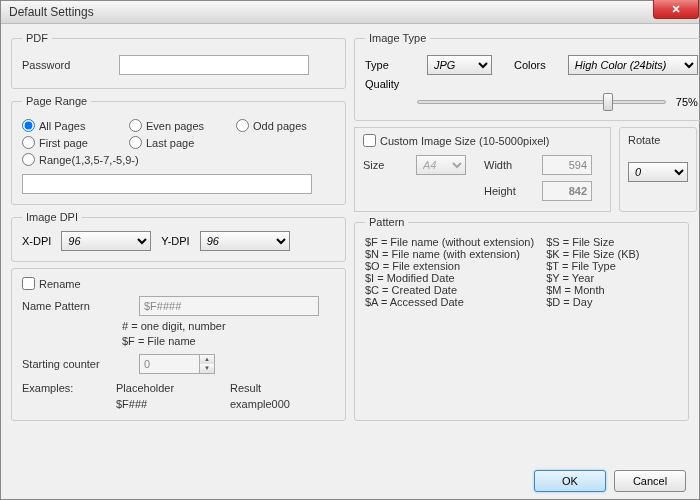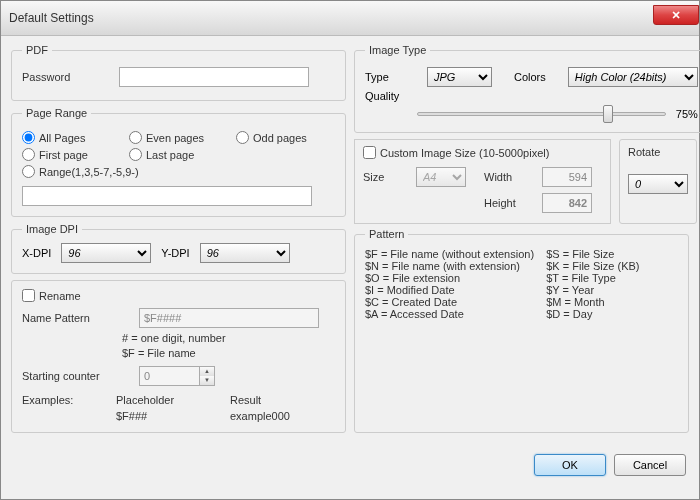--- a/index.html
+++ b/index.html
@@ -1,18 +1,18 @@
 <!DOCTYPE html>
 <html><head>
 <meta charset="utf-8">
 <style>
 * { box-sizing: border-box; font-family: 'Segoe UI', Tahoma, sans-serif; font-size: 11px; }
 body { margin: 0; padding: 0; background: linear-gradient(to bottom, #4a8a5a 0%, #2a5a3a 10%, #1a3a2a 90%, #3a6a4a 100%); width: 700px; height: 500px; }
 .window { background: #f0f0f0; width: 700px; height: 500px; border: 1px solid #888; box-shadow: 0 3px 12px rgba(0,0,0,0.4); }
-.titlebar { background: linear-gradient(to bottom, #f8f8f8 0%, #e8e8e8 50%, #d8d8d8 100%); height: 35px; display: flex; align-items: center; padding: 0 0 0 8px; border-bottom: 1px solid #bbb; }
+.titlebar { background: linear-gradient(to bottom, #f8f8f8 0%, #e8e8e8 50%, #d8d8d8 100%); height: 23px; display: flex; align-items: center; padding: 0 0 0 8px; border-bottom: 1px solid #bbb; }
 .titlebar-text { flex: 1; color: #333; font-size: 12px; }
 .close-btn { width: 46px; height: 20px; background: linear-gradient(to bottom, #e88 0%, #d44 50%, #c22 100%); border: 1px solid #a22; border-radius: 0 0 3px 3px; color: white; display: flex; align-items: center; justify-content: center; font-size: 11px; font-weight: bold; margin-top: -6px; cursor: pointer; }
 .content { padding: 8px 10px; display: grid; grid-template-columns: 335px 335px; gap: 8px; }
 fieldset { border: 1px solid #ccc; border-radius: 3px; padding: 8px 10px 10px 10px; margin: 0 0 6px 0; }
 legend { color: #333; padding: 0 4px; font-size: 11px; }
 .row { display: flex; align-items: center; margin: 3px 0; gap: 22px; }
 .label { color: #333; min-width: 75px; }
 input[type=text], input[type=password] { border: 1px solid #aaa; background: white; height: 20px; padding: 1px 4px; font-size: 11px; }
 input[type=text]:disabled { background: #f4f4f4; color: #888; }
 input[readonly] { background: #f4f4f4; color: #888; }
@@ -25,21 +25,21 @@
 .spinner input { width: 60px; border-right: none; }
 .spin-btns { display: flex; flex-direction: column; border: 1px solid #aaa; }
 .spin-btn { width: 14px; height: 9px; background: linear-gradient(#fafafa,#e0e0e0); font-size: 6px; line-height: 6px; text-align: center; cursor: pointer; border: none; padding: 0; color: #555; }
 .slider-wrap { display: flex; align-items: center; gap: 10px; margin: 6px 0 2px 52px; }
 .slider { flex: 1; height: 4px; background: #ddd; border: 1px solid #aaa; border-radius: 2px; position: relative; }
 .slider-thumb { position: absolute; width: 10px; height: 18px; background: linear-gradient(#fafafa,#d8d8d8); border: 1px solid #888; border-radius: 2px; top: -8px; left: 75%; cursor: pointer; }
 .size-grid { display: grid; grid-template-columns: 45px 60px 50px 60px; gap: 6px 8px; align-items: center; font-size: 11px; color: #333; }
 .pattern-cols { display: grid; grid-template-columns: 1.3fr 1fr; gap: 0 10px; font-size: 11px; color: #333; }
 .pattern-cols div { white-space: nowrap; }
 .examples { display: grid; grid-template-columns: 90px 110px 90px; gap: 4px 4px; margin-top: 8px; font-size: 11px; color: #333; }
-.buttons { position: absolute; bottom: 24px; right: 14px; display: flex; gap: 8px; }
+.buttons { position: absolute; bottom: 8px; right: 14px; display: flex; gap: 8px; }
 .btn { width: 72px; height: 22px; border: 1px solid #888; border-radius: 3px; background: linear-gradient(#fdfdfd,#e4e4e4); cursor: pointer; font-size: 11px; }
 .btn.ok { border: 1px solid #3a8ac8; background: linear-gradient(#eaf4fc,#bde0f8); box-shadow: 0 0 2px #6ab0e4; }
 .left-col, .right-col { display: flex; flex-direction: column; }
 .img-size-rotate { display: flex; gap: 8px; }
 .img-size-box { flex: 1; border: 1px solid #ccc; border-radius: 0; padding: 6px 8px 10px 8px; }
 .rotate-box { width: 80px; border: 1px solid #ccc; border-radius: 3px; padding: 6px 8px 10px 8px; }
 .rotate-box .label-top, .img-size-box .check-item { margin-bottom: 6px; }
 .right-lower { margin-top: 4px; }
 </style>
 </head>

